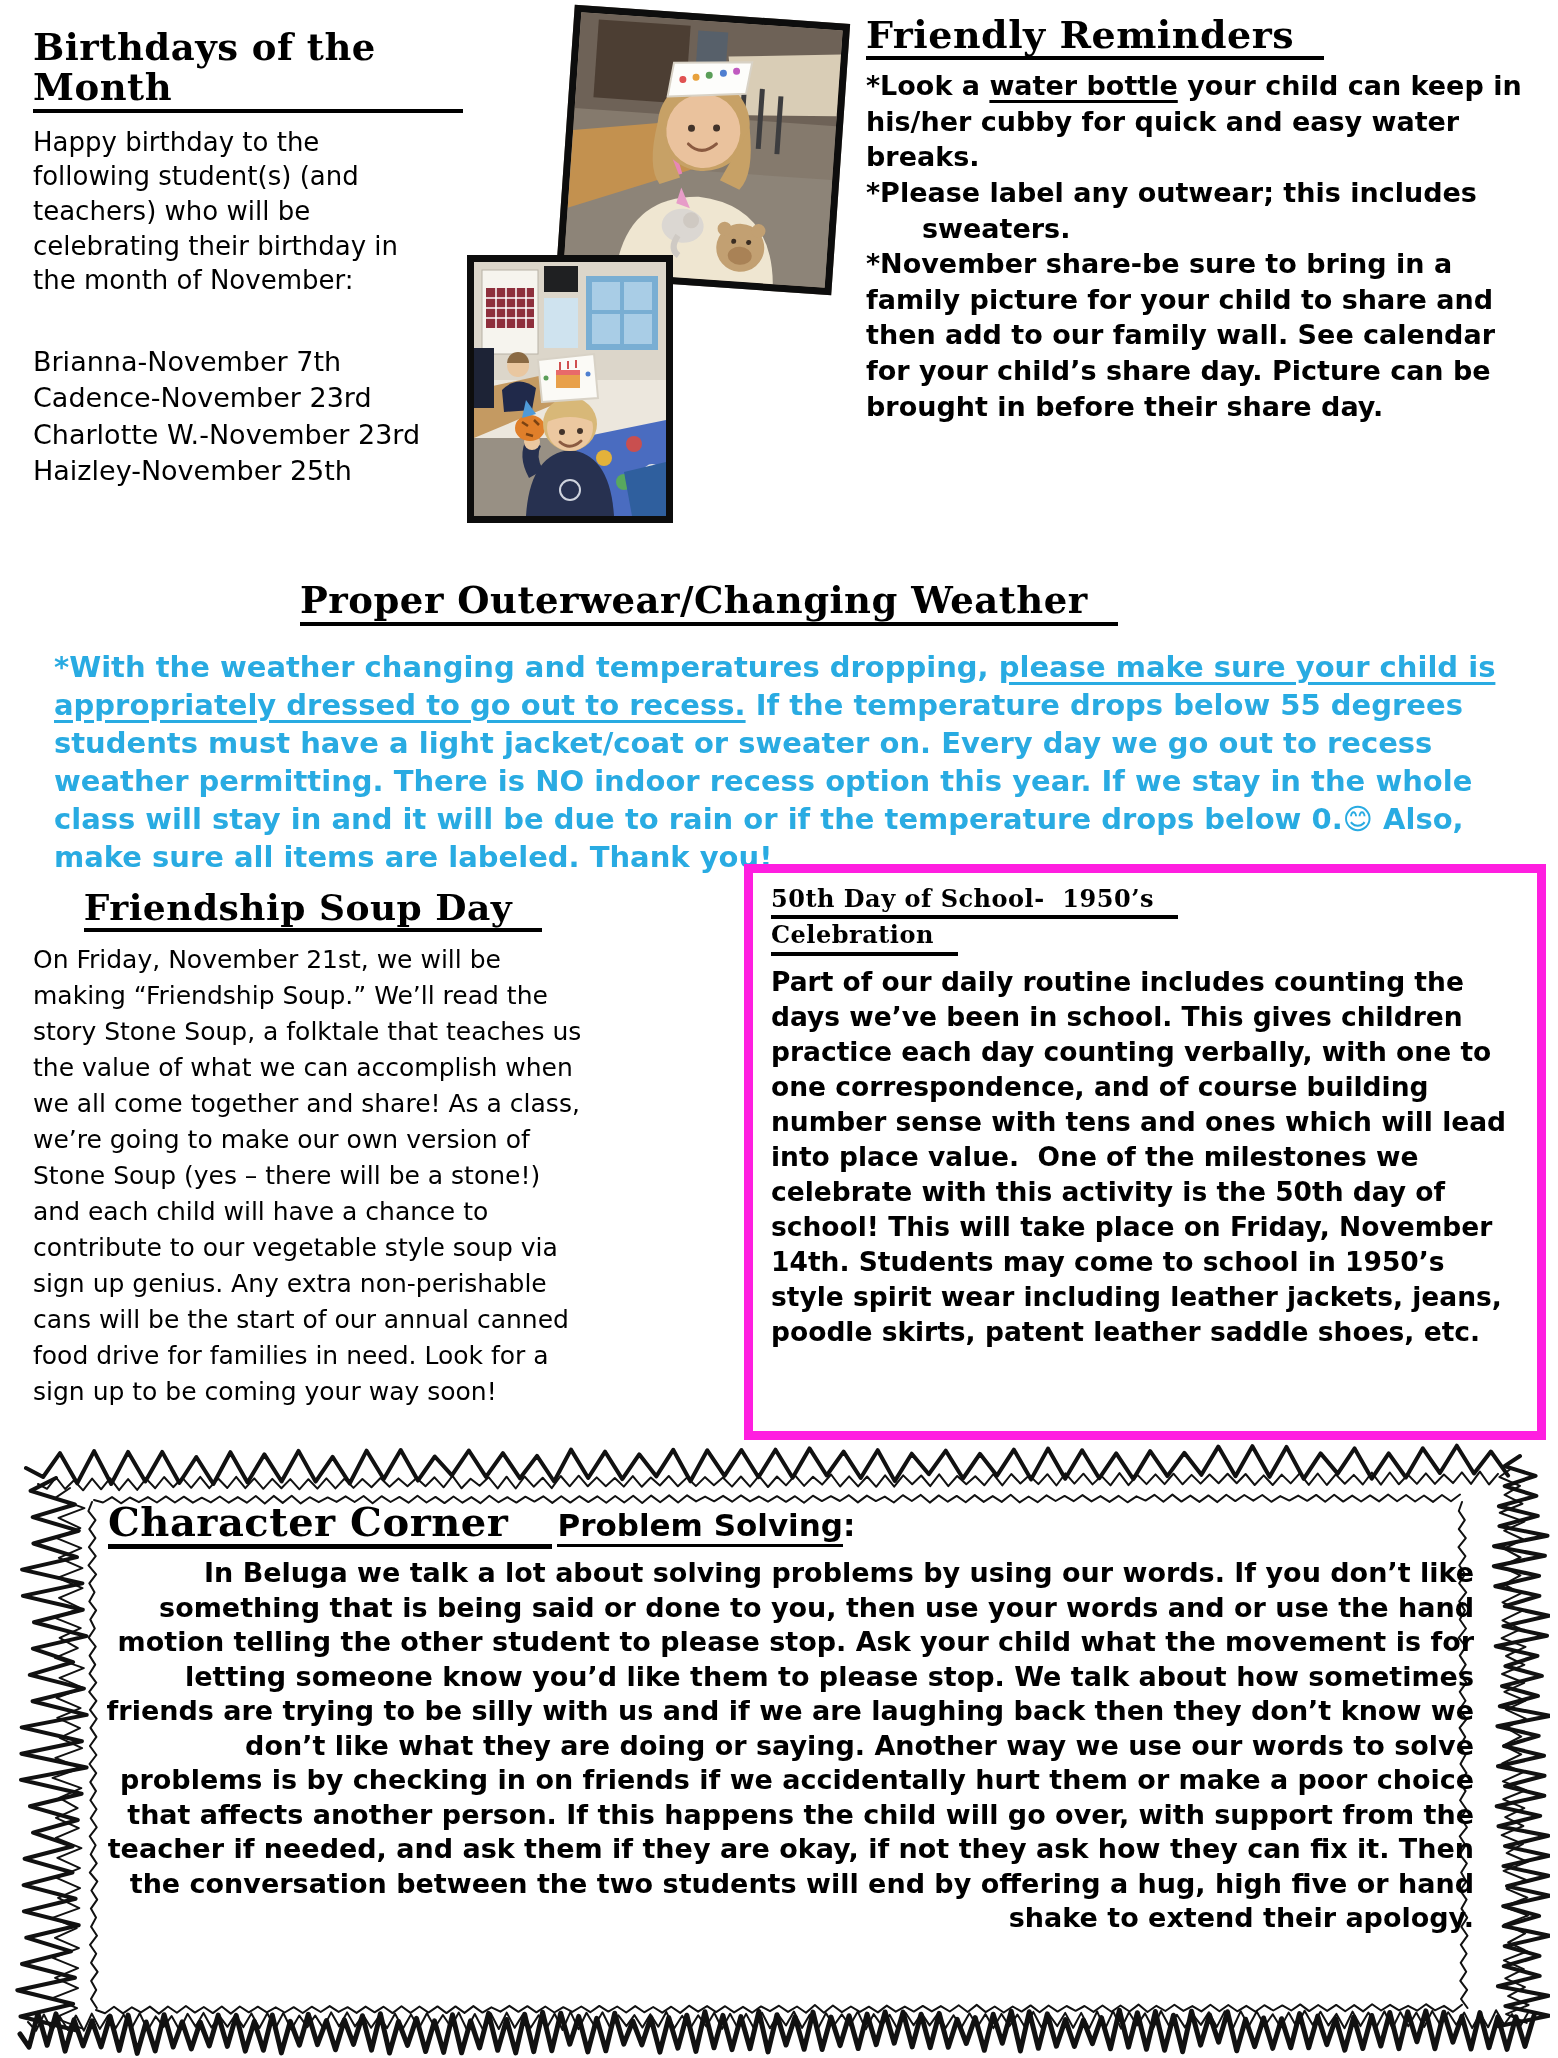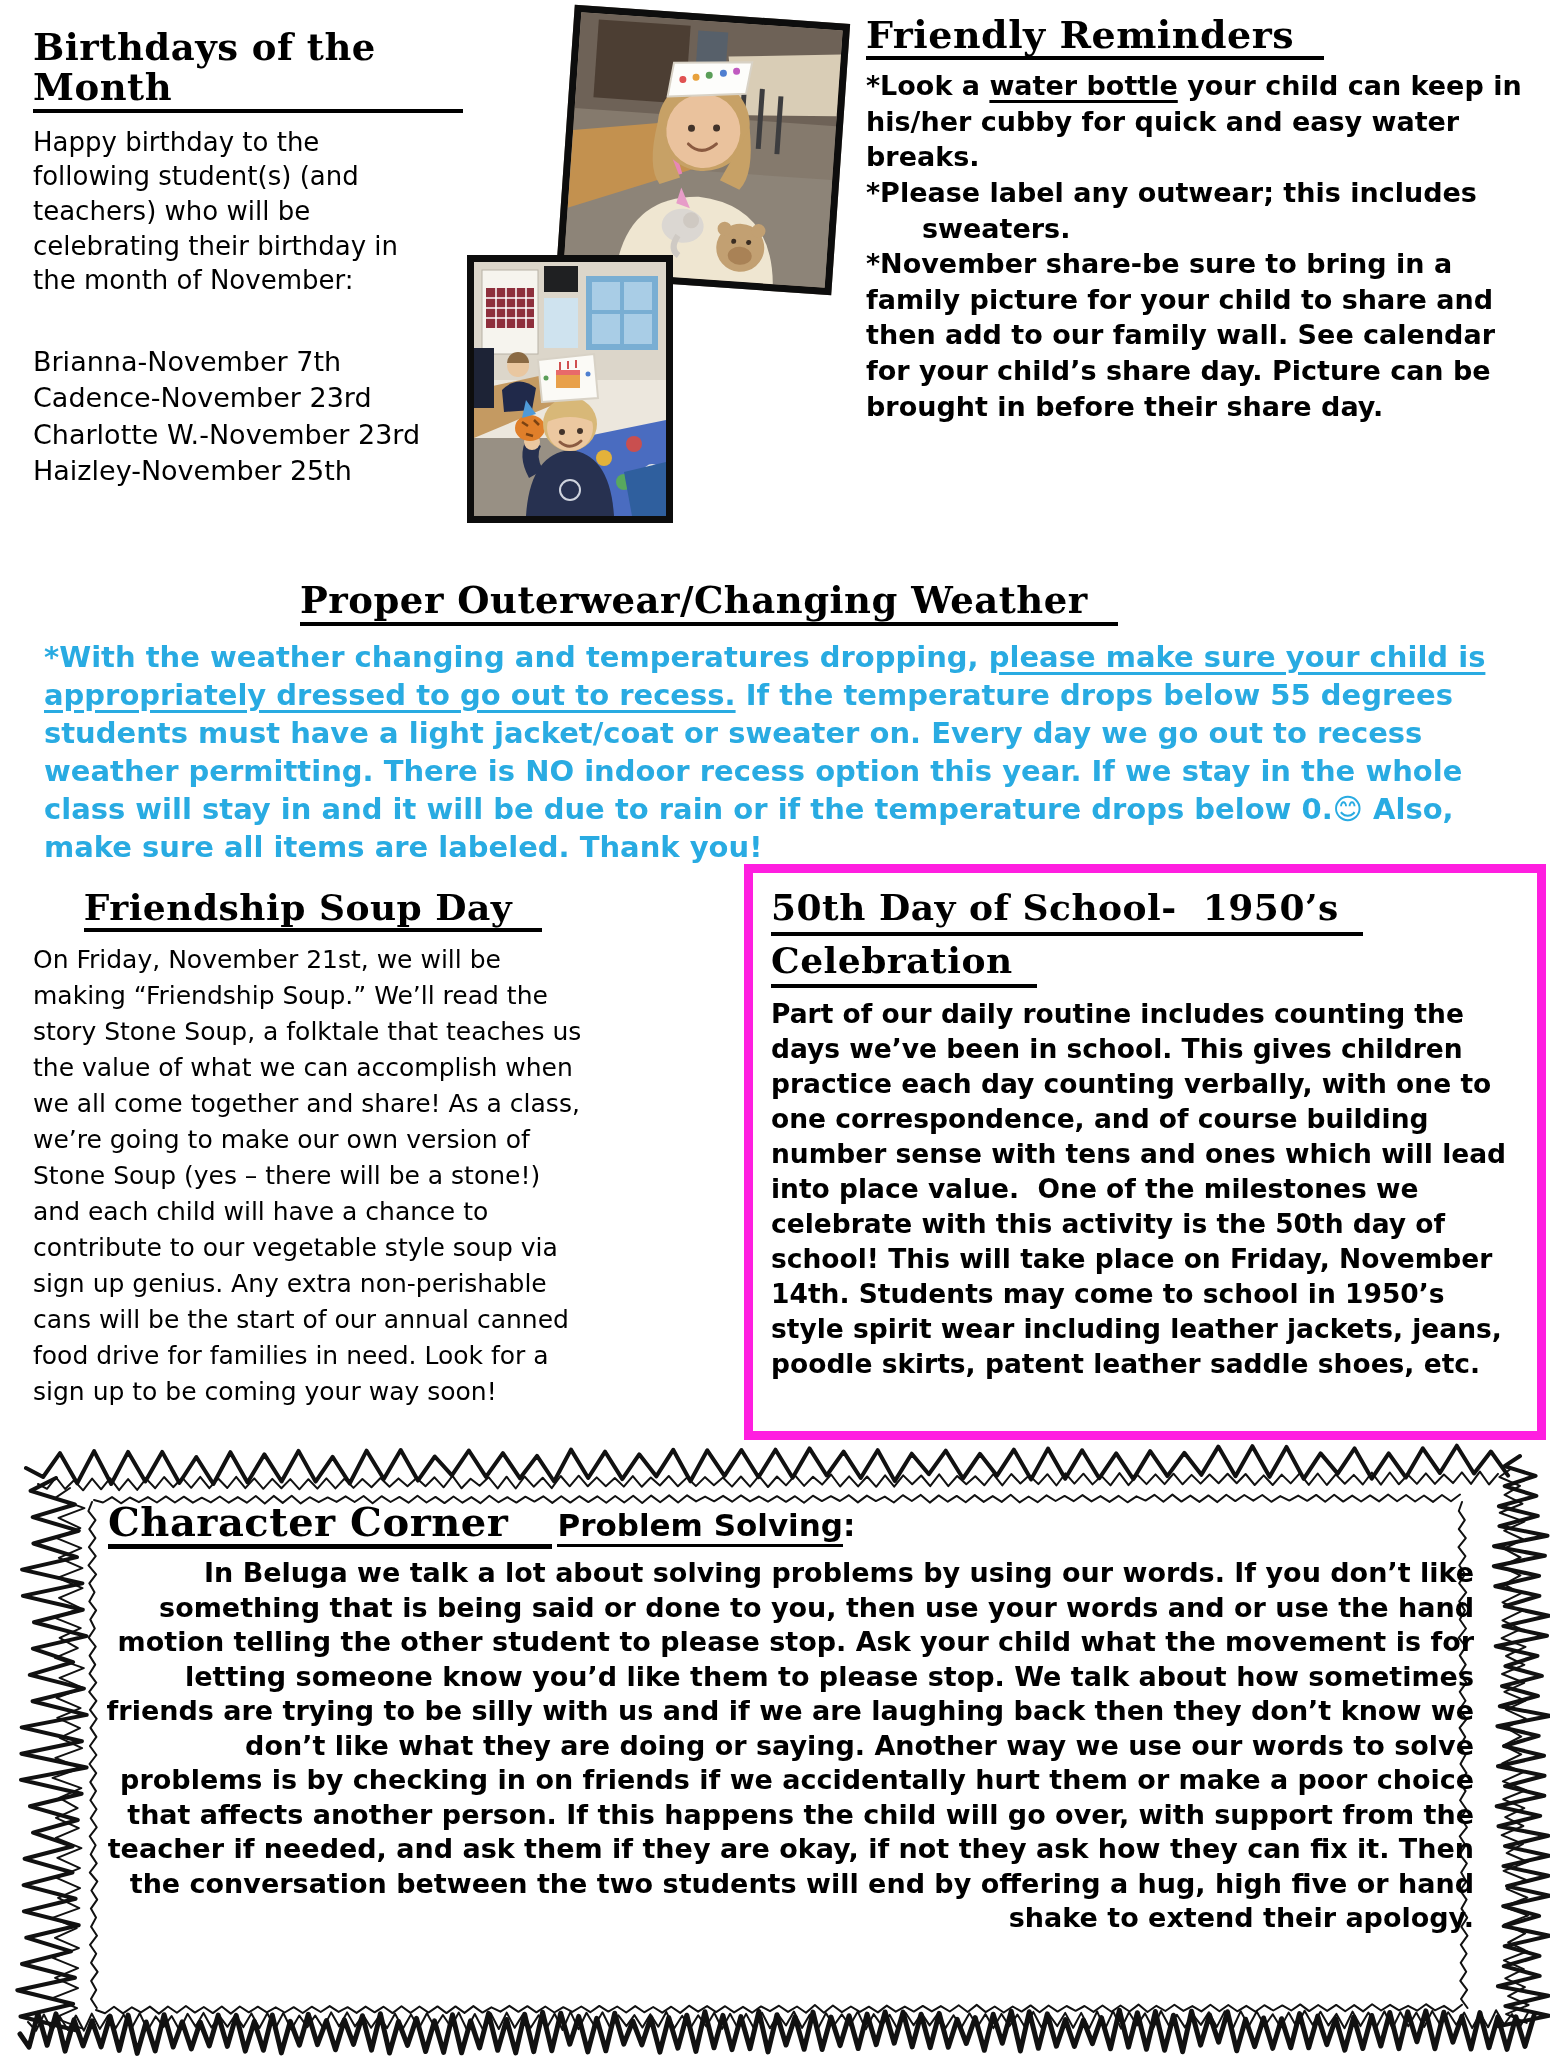--- a/index.html
+++ b/index.html
@@ -41,21 +41,21 @@
   .emoji{font-weight:normal;}
 
   
   .sec-soup{position:absolute;left:33px;top:886px;width:560px;}
   .sec-soup h2{margin:0;font-size:36px;text-align:center;}
   .sec-soup .body{margin-top:10px;font-size:25px;line-height:36px;}
 
   
   .pink-box{position:absolute;left:744px;top:864px;width:802px;height:576px;
             border:9px solid #ff1ee0;box-sizing:border-box;padding:10px 18px 0 18px;background:#fff;}
-  .pink-box .hline{display:block;font-size:36px;line-height:1.35;}
+  .pink-box .hline{display:block;font-size:24px;line-height:1.35;}
   .pink-box .hline span{display:inline-block;border-bottom:4px solid #000;padding-right:24px;}
   .pink-box .body{margin-top:10px;font-size:26.5px;font-weight:bold;line-height:35px;}
 
   
   .cc-frame{position:absolute;left:8px;top:1438px;width:1542px;height:618px;z-index:0;}
   .cc-heading{position:absolute;left:108px;top:1498px;z-index:1;white-space:nowrap;}
   .cc-heading .main{font-size:40px;}
   .cc-heading .main .h-underline{border-bottom-width:5px;padding-right:44px;}
   .cc-heading .sub{font-size:31px;font-weight:bold;border-bottom:3.5px solid #000;padding-bottom:1px;}
   .cc-heading .colon{font-size:31px;font-weight:bold;}
@@ -168,21 +168,21 @@
   <section class="sec-reminders">
     <h2 class="display"><span class="h-underline">Friendly Reminders</span></h2>
     <div class="body comic">
       <div><span>*Look a </span><span class="u">water bottle</span><span> your child can keep in his/her cubby for quick and easy water breaks.</span></div>
       <div><span>*Please label any outwear; this includes</span><br><span class="indent2">sweaters.</span></div>
       <div>*November share-be sure to bring in a family picture for your child to share and then add to our family wall. See calendar for your child’s share day. Picture can be brought in before their share day.</div>
     </div>
   </section>
 
   <h2 class="display outerwear-heading" style="margin:0;"><span class="h-underline">Proper Outerwear/Changing Weather</span></h2>
-  <p class="outerwear-body comic" style="margin:2px;">
+  <p class="outerwear-body comic" style="margin:12px;">
     <span>*With the weather changing and temperatures dropping, </span><span class="u">please make sure your child is appropriately dressed to go out to recess.</span><span> If the temperature drops below 55 degrees students must have a light jacket/coat or sweater on. Every day we go out to recess weather permitting. There is NO indoor recess option this year. If we stay in the whole class will stay in and it will be due to rain or if the temperature drops below 0.</span><span class="emoji">😊</span><span> Also, make sure all items are labeled. Thank you!</span>
   </p>
 
   <section class="sec-soup">
     <h2 class="display"><span class="h-underline">Friendship Soup Day</span></h2>
     <p class="body comic" style="margin:10px 0 0 0;">On Friday, November 21st, we will be making “Friendship Soup.” We’ll read the story Stone Soup, a folktale that teaches us the value of what we can accomplish when we all come together and share! As a class, we’re going to make our own version of Stone Soup (yes – there will be a stone!) and each child will have a chance to contribute to our vegetable style soup via sign up genius. Any extra non-perishable cans will be the start of our annual canned food drive for families in need. Look for a sign up to be coming your way soon!</p>
   </section>
 
   <section class="pink-box">
     <h2 class="display" style="margin:0;">

